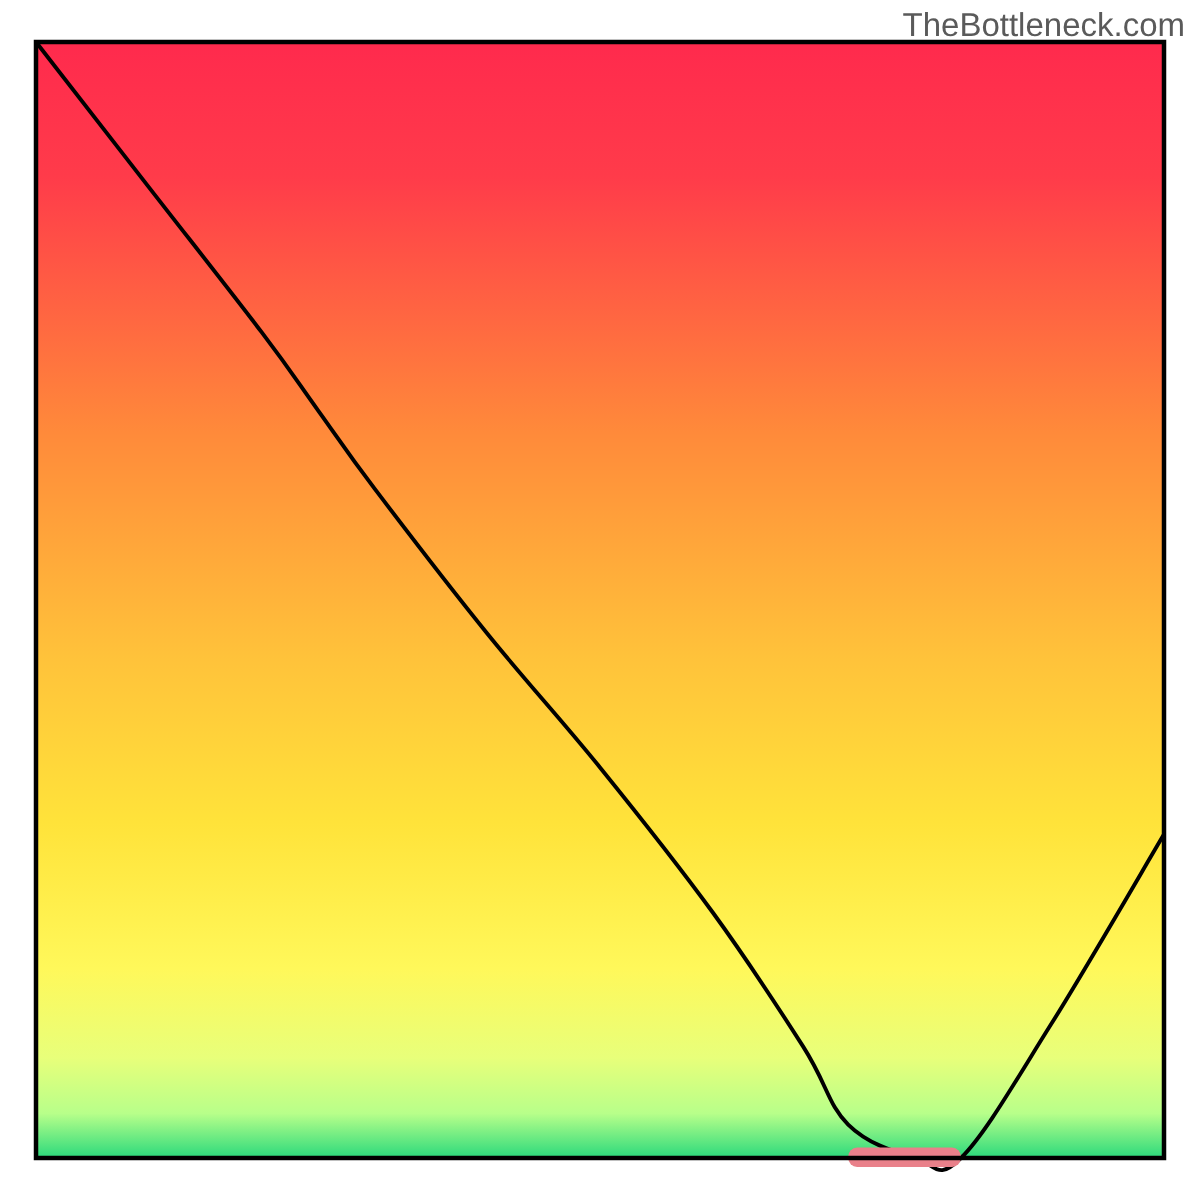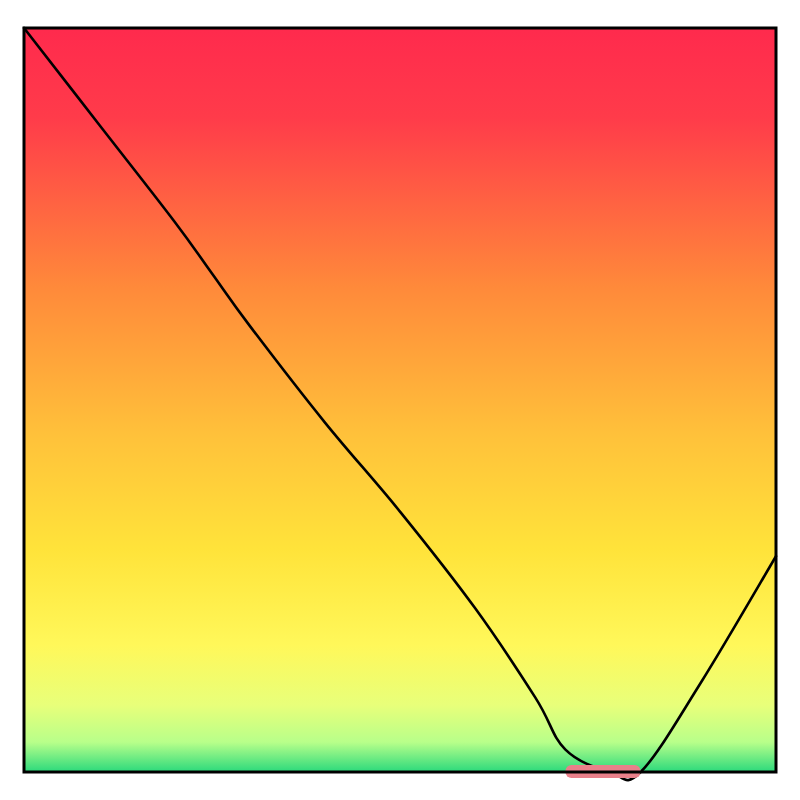--- a/index.html
+++ b/index.html
@@ -31,20 +31,21 @@
     left: 0;
     top: 0;
     width: 800px;
     height: 800px;
   }
 </style>
 </head>
 <body>
 
 <div class="frame">
+  <div class="watermark">TheBottleneck.com</div>
 
   <svg class="plot" viewBox="0 0 800 800">
     <defs>
       <linearGradient id="bgGrad" x1="0" y1="0" x2="0" y2="1">
           <stop offset="0%" stop-color="#ff2a4d"></stop>
           <stop offset="12%" stop-color="#ff3b4a"></stop>
           <stop offset="35%" stop-color="#ff8a3a"></stop>
           <stop offset="55.00000000000001%" stop-color="#ffc23a"></stop>
           <stop offset="70%" stop-color="#ffe33a"></stop>
           <stop offset="83%" stop-color="#fff85a"></stop>

